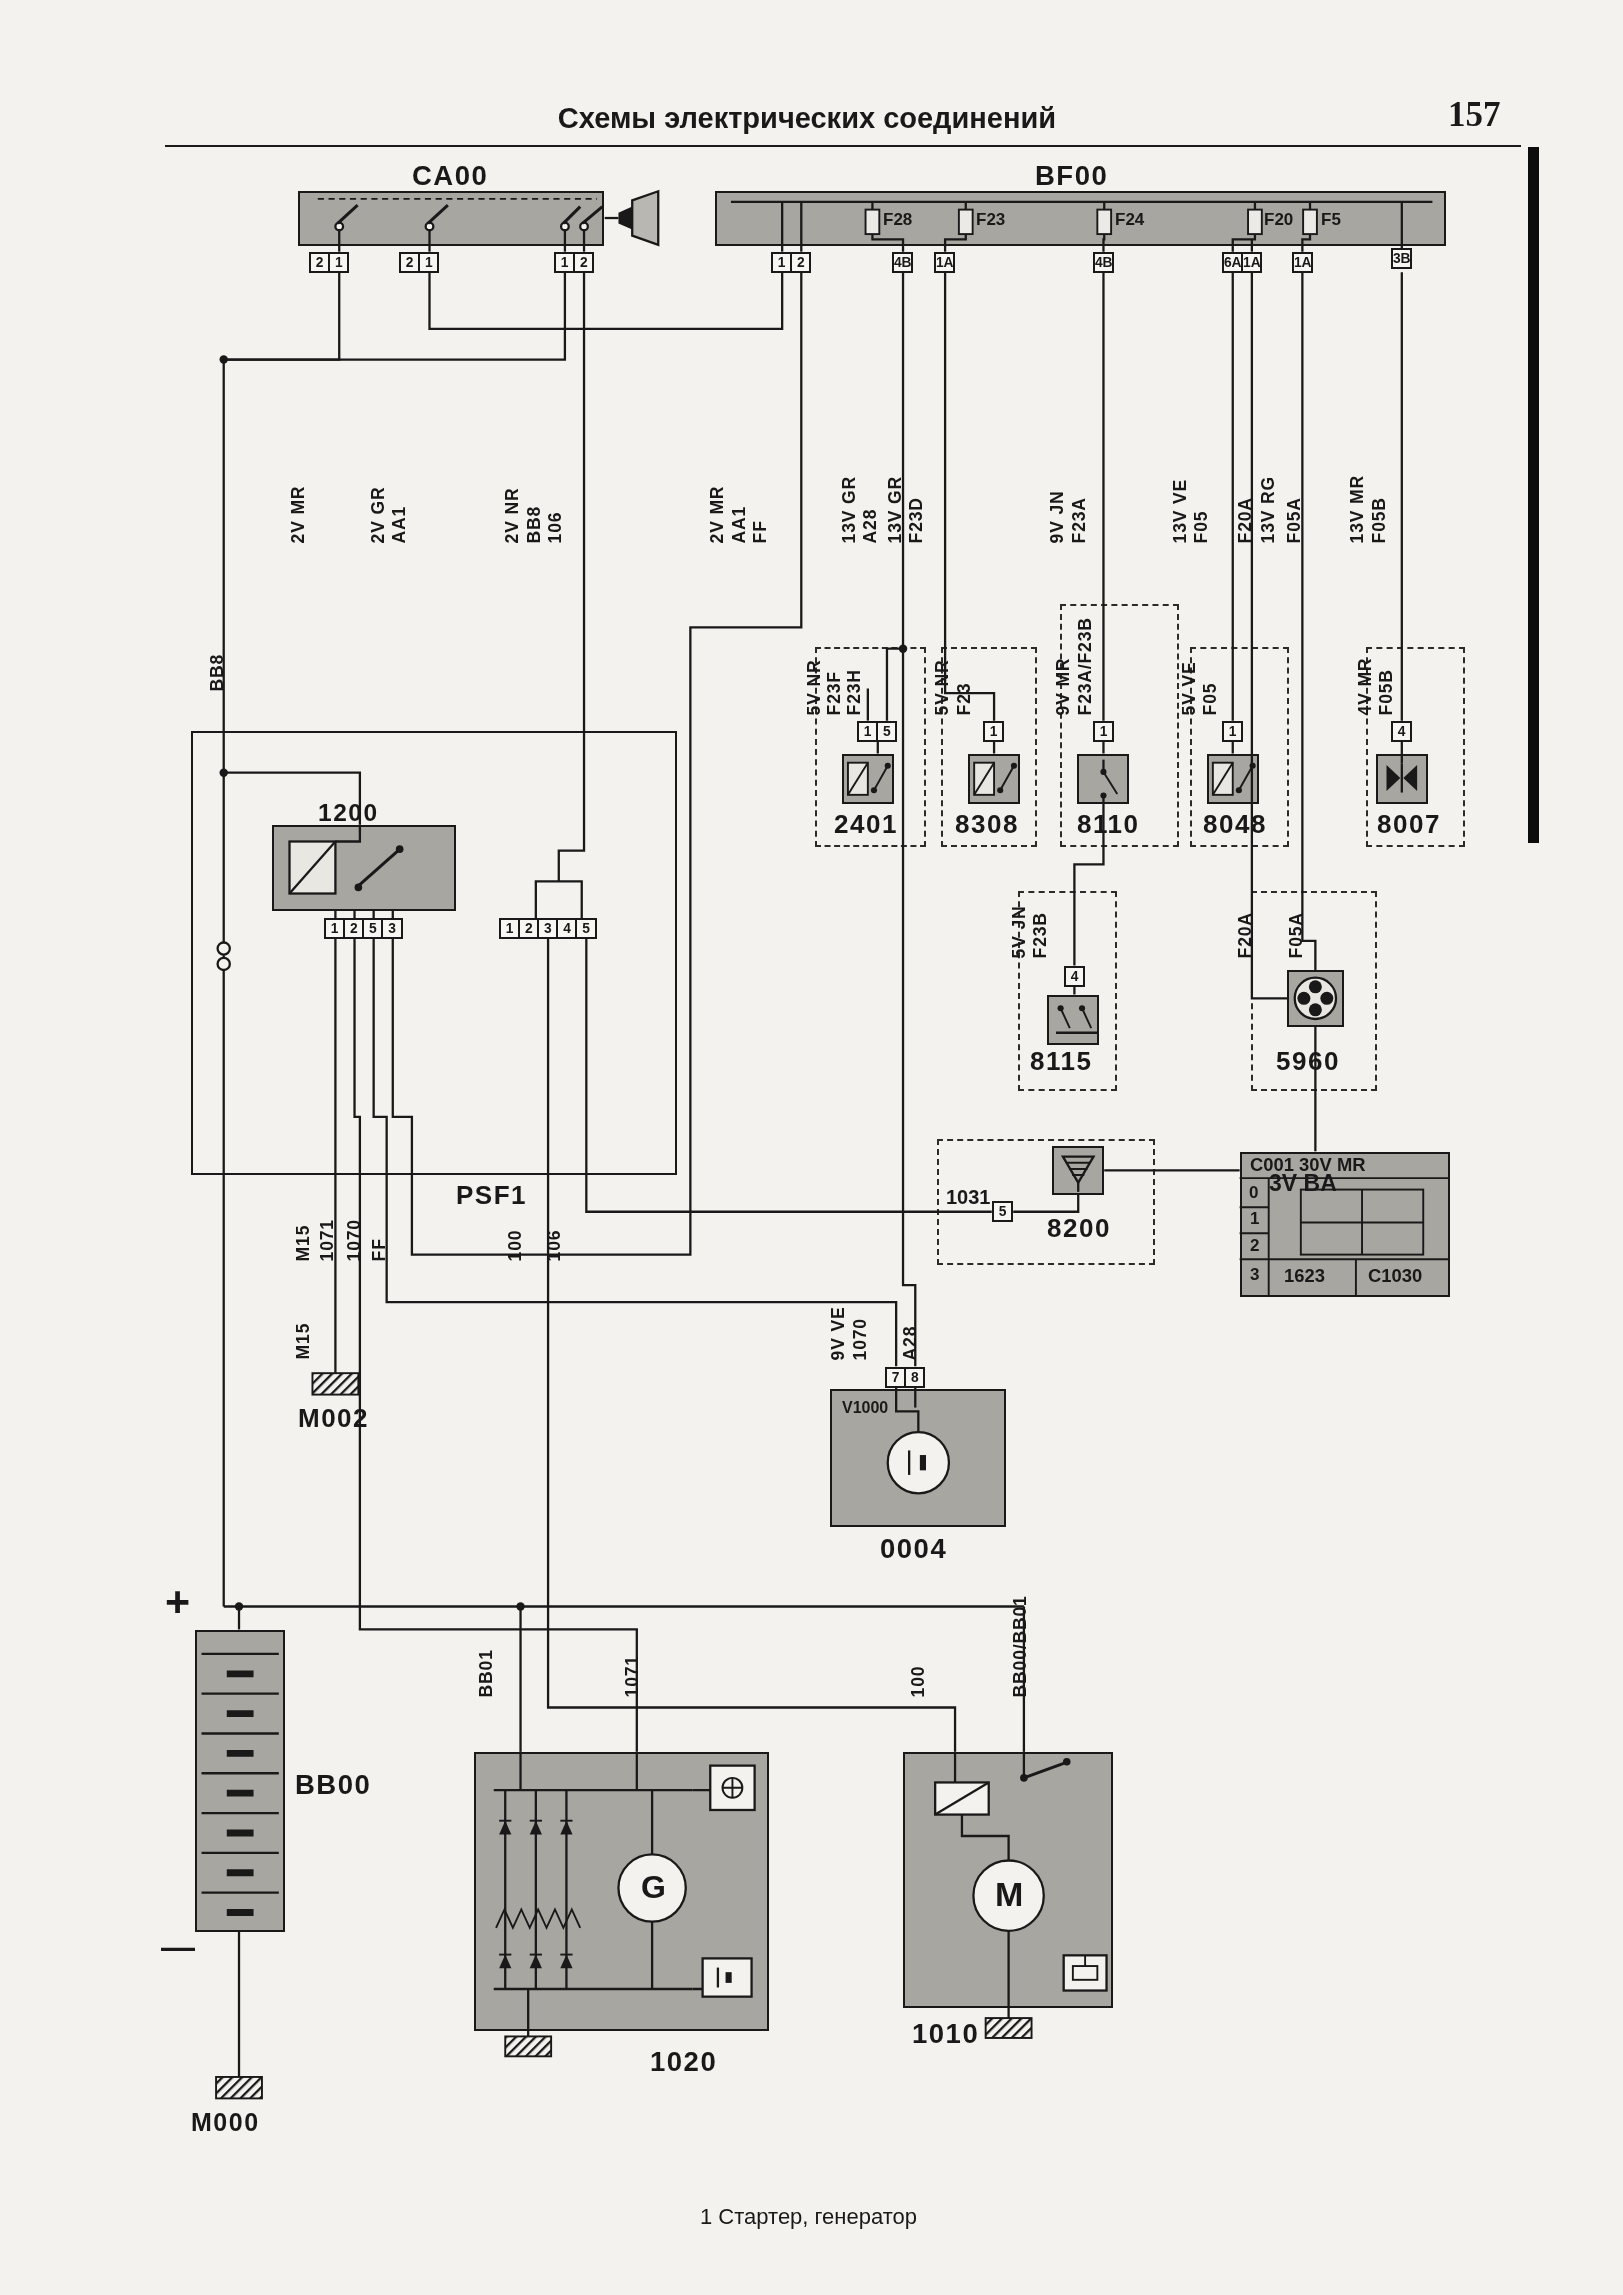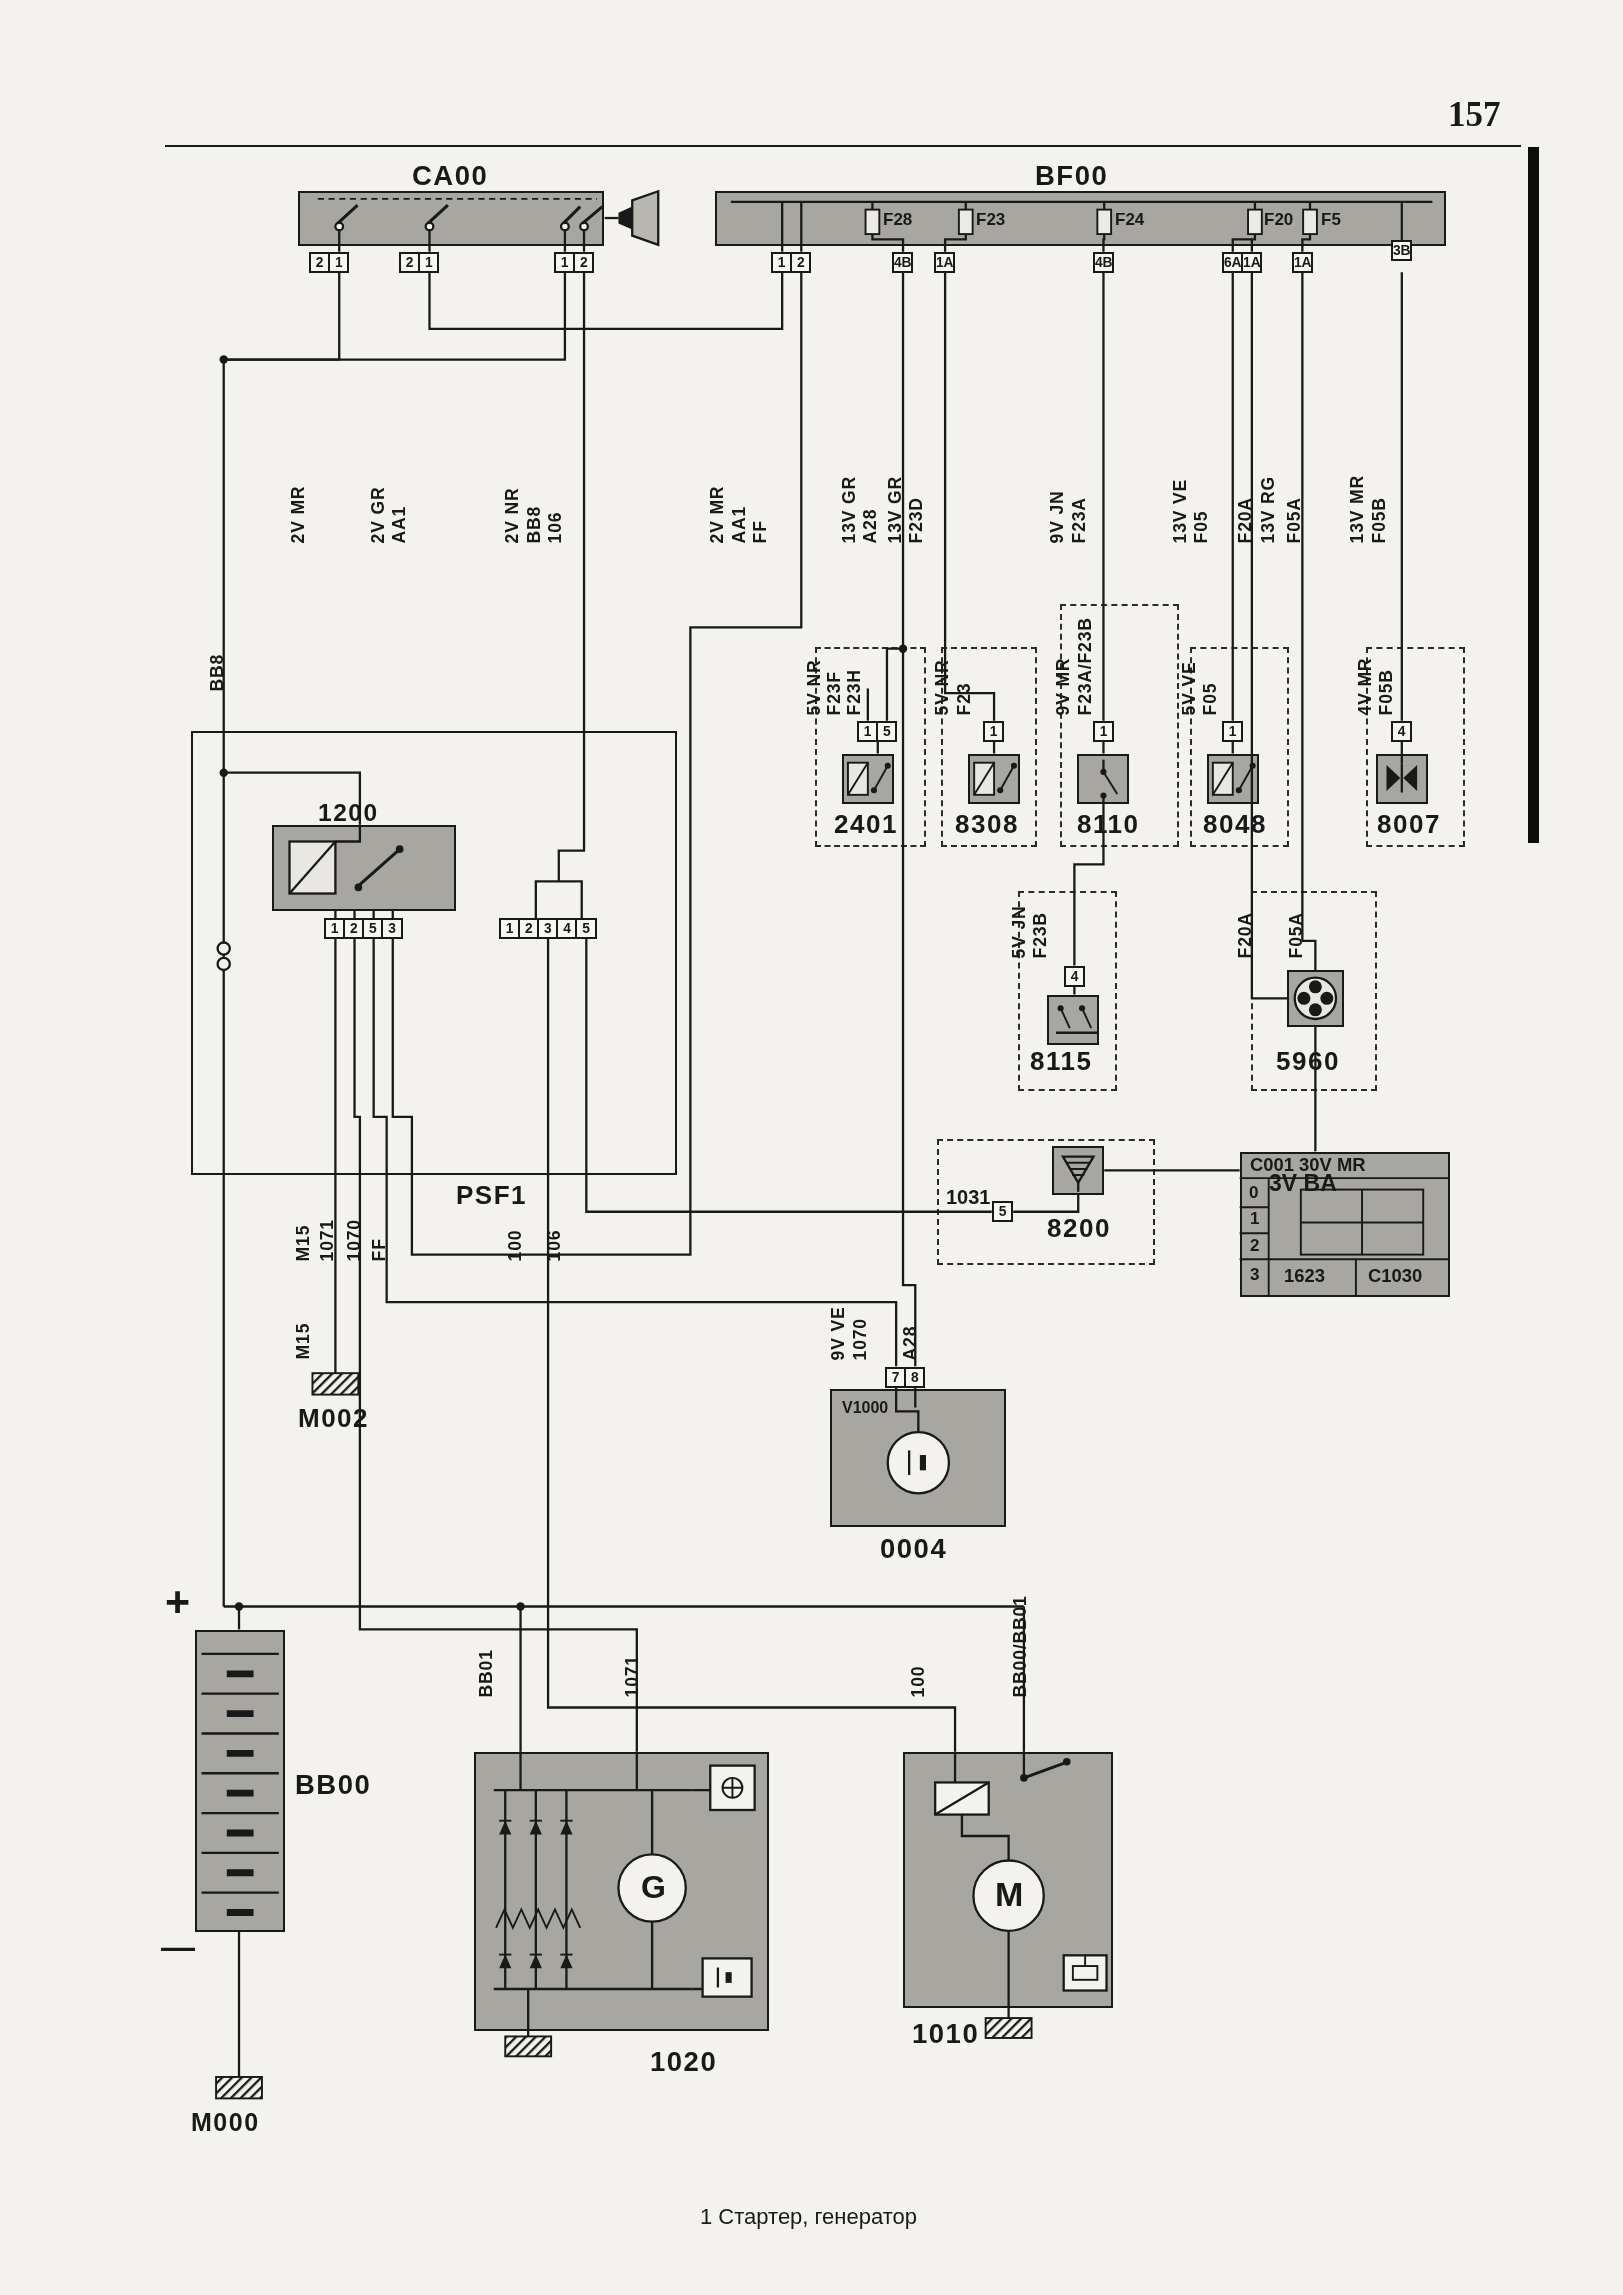--- a/index.html
+++ b/index.html
@@ -310,20 +310,21 @@
       <rect x="282" y="2715" width="60" height="28" fill="url(#hatch)" stroke="#191919" stroke-width="2.5"></rect>
     </g>
     <g>
       <rect x="660" y="2662" width="60" height="26" fill="url(#hatch)" stroke="#191919" stroke-width="2.5"></rect>
     </g>
     <g>
       <rect x="1288" y="2638" width="60" height="26" fill="url(#hatch)" stroke="#191919" stroke-width="2.5"></rect>
     </g>
   </svg>
 
+  <div class="hlab" style="left:501px;top:103px;width:612px;text-align:center;font-size:29px">Схемы электрических соединений</div>
   <div class="hlab serif" style="left:1448px;top:96px;font-size:35px">157</div>
   <div class="rule" style="left:165px;top:145px;width:1356px;height:2.3px"></div>
   <div style="position:absolute;left:1528px;top:147px;width:10.7px;height:696px;background:#0d0d0d"></div>
 
   <div class="name" style="left:412px;top:162px;font-size:27.5px">CA00</div>
   <div class="name" style="left:1035px;top:162px;font-size:27.5px">BF00</div>
 
   <div class="hlab" style="left:883px;top:211px;font-size:17px">F28</div>
   <div class="hlab" style="left:976px;top:211px;font-size:17px">F23</div>
   <div class="hlab" style="left:1115px;top:211px;font-size:17px">F24</div>
@@ -355,21 +356,21 @@
   <div class="pins" style="left:1093px;top:252px">
     <div class="cell">4B</div>
   </div>
   <div class="pins" style="left:1222px;top:252px">
     <div class="cell">6A</div>
     <div class="cell">1A</div>
   </div>
   <div class="pins" style="left:1292px;top:252px">
     <div class="cell">1A</div>
   </div>
-  <div class="pins" style="left:1391px;top:240px">
+  <div class="pins" style="left:1391px;top:248px">
     <div class="cell">3B</div>
   </div>
 
   <div class="pins" style="left:857px;top:721px">
     <div class="cell">1</div>
     <div class="cell">5</div>
   </div>
   <div class="pins" style="left:983px;top:721px">
     <div class="cell">1</div>
   </div>

